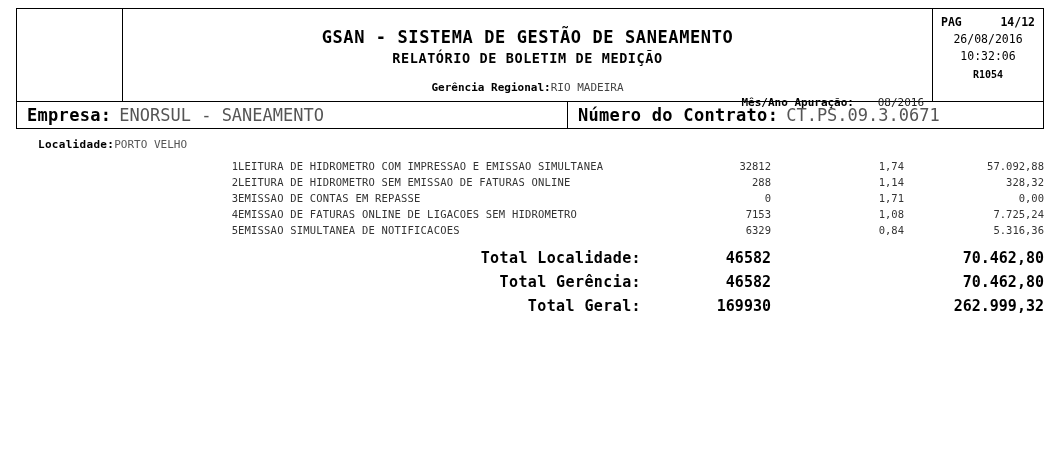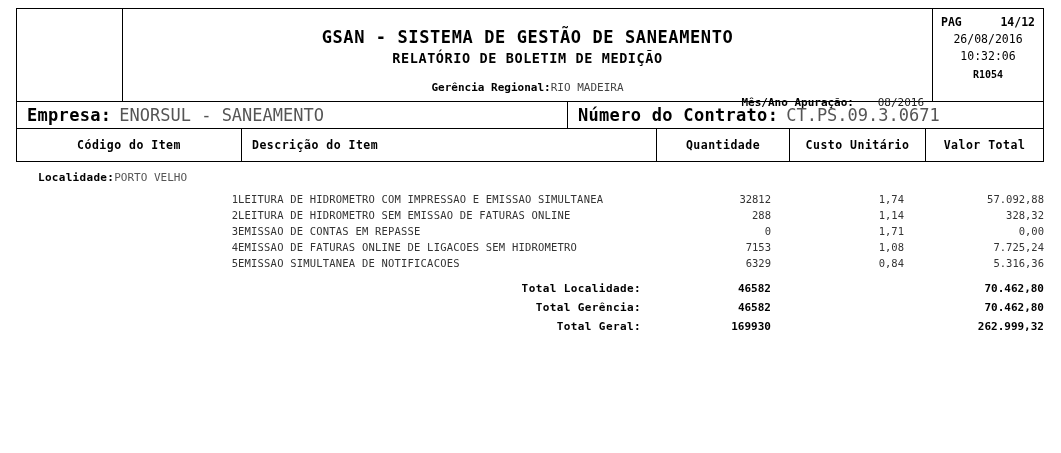--- a/index.html
+++ b/index.html
@@ -179,21 +179,21 @@
   td.c-unit { width: 133px; text-align: right; padding-right: 24px; }
   td.c-val  { text-align: right; padding-right: 12px; }
 
   table.totals {
     border-collapse: collapse;
     width: 100%;
     table-layout: fixed;
     margin-top: 8px;
   }
   table.totals td {
-    font-size: 11px;
+    font-size: 15px;
     font-weight: bold;
     padding: 3px 0;
     white-space: nowrap;
   }
   td.t-label { width: 625px; text-align: right; padding-right: 18px; letter-spacing: 0.4px; }
   td.t-qtd   { width: 130px; text-align: right; padding-right: 24px; }
   td.t-unit  { width: 133px; }
   td.t-val   { text-align: right; padding-right: 12px; }
 </style>
 </head>
@@ -238,31 +238,20 @@
       <td class="empresa-cell">
         <span class="lbl">Empresa:</span><span class="val-grey">ENORSUL - SANEAMENTO</span>
       </td>
       <td class="contrato-cell">
         <span class="lbl">Número do Contrato:</span><span class="val-grey">CT.PS.09.3.0671</span>
       </td>
     </tr>
   </tbody>
     </table>
 
-  <table class="colhdr">
-    <tbody>
-        <tr>
-      <td class="ch-codigo">Código do Item</td>
-      <td class="ch-desc">Descrição do Item</td>
-      <td class="ch-qtd">Quantidade</td>
-      <td class="ch-custo">Custo Unitário</td>
-      <td class="ch-valor">Valor Total</td>
-    </tr>
-  </tbody>
-    </table>
 
   <div class="body-area">
     <div class="localidade">
       <b>Localidade:</b><span>PORTO VELHO</span>
     </div>
 
     <table class="items">
       <tbody>
           <tr>
         <td class="c-code">1</td>

